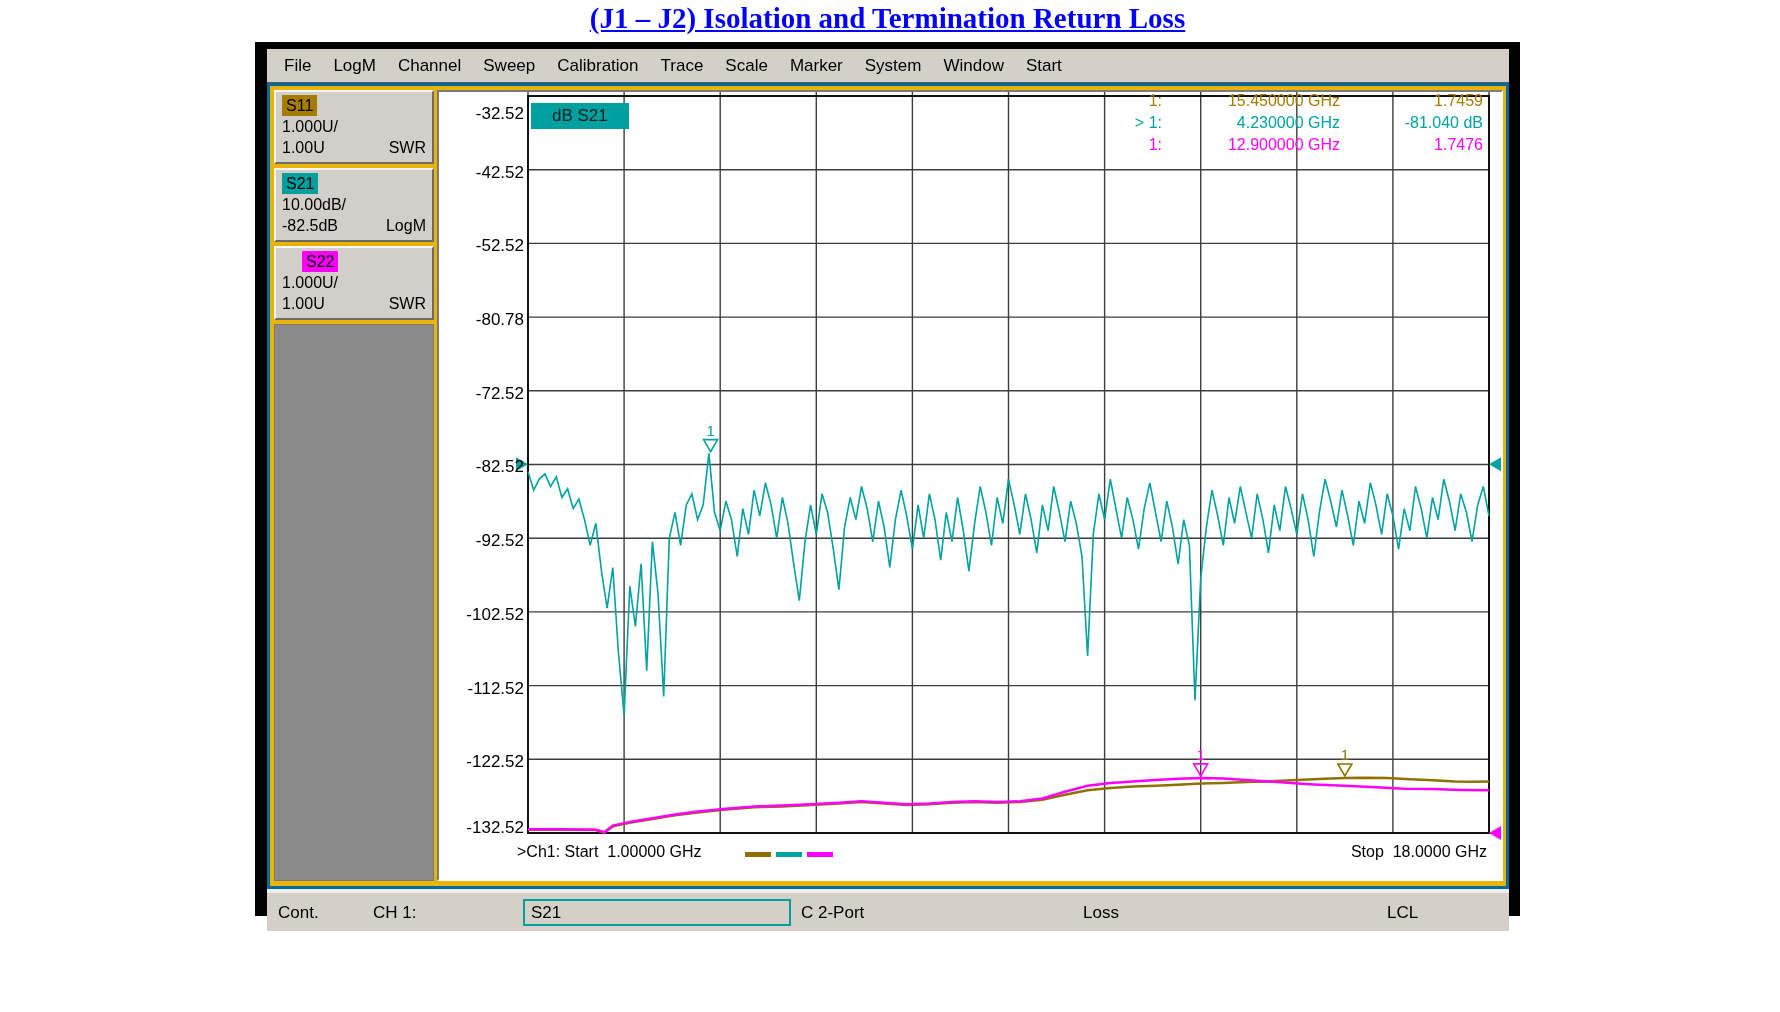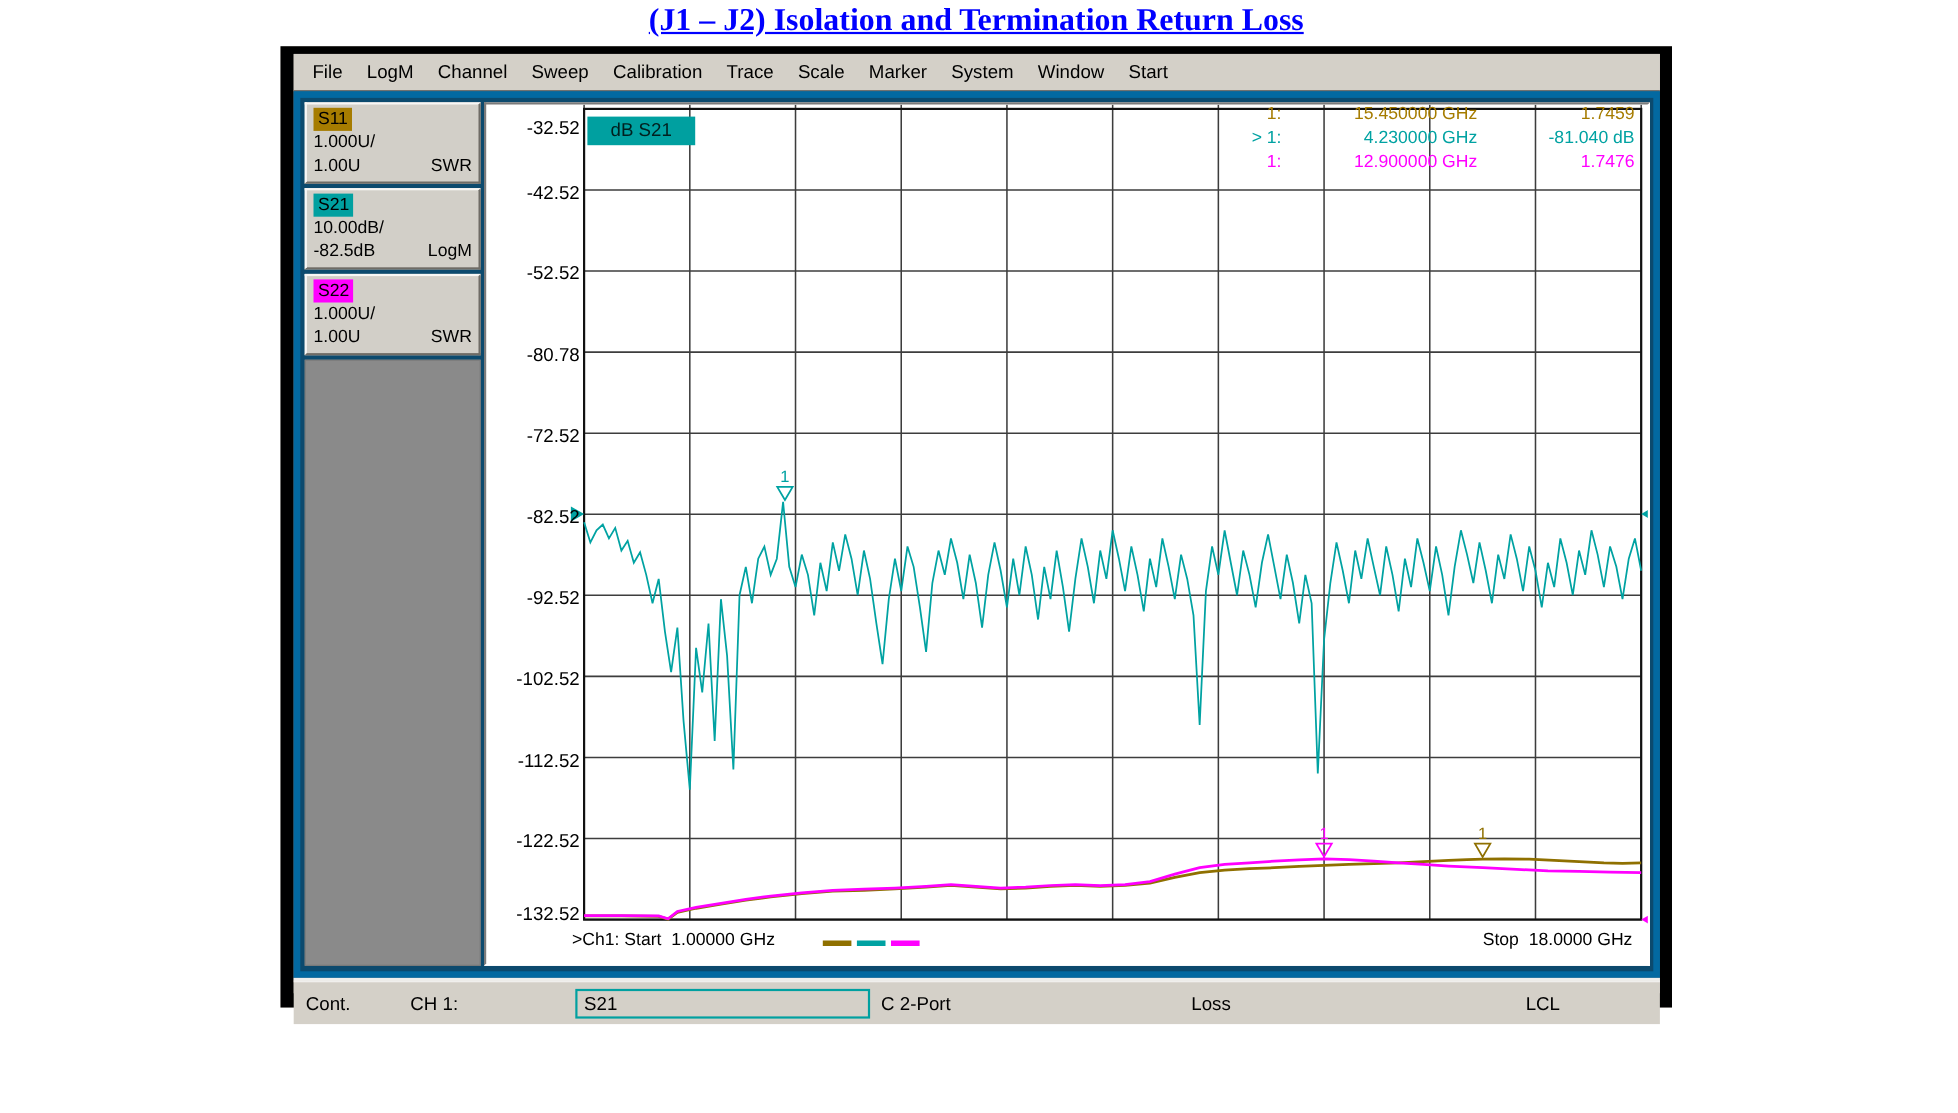--- a/index.html
+++ b/index.html
@@ -10,21 +10,21 @@
   #title-link { font-family:"Liberation Serif", serif; font-weight:bold; font-size:29px; color:#0000ff; text-decoration:underline; }
 
   #window { position:absolute; left:255px; top:42px; width:1265px; height:874px;
             border-style:solid; border-color:#000; border-width:7px 11px 13px 12px;
             background:#d4d0c8; display:flex; flex-direction:column; }
 
   #menu-bar { height:34px; display:flex; align-items:center; padding-left:6px;
               font-size:17px; color:#000; border-bottom:1px solid #5a5a5a; background:#d4d0c8; flex:none; }
   .menu-item { padding:0 11px; white-space:nowrap; cursor:default; }
 
-  #display-area { height:806px; flex:none; border:6px solid #0369a1; background:#0c4a6e;
+  #display-area { height:806px; flex:none; border:3px solid #0369a1; background:#eab308;
                   display:flex; padding:4px 3px 5px 4px; }
 
   #sidebar { width:160px; flex:none; margin-right:3px; display:flex; flex-direction:column; }
   .trace-button { height:74px; flex:none; background:#d2cfc8; border:2px solid; border-color:#f8f7f5 #6f6c66 #6f6c66 #f8f7f5;
                   padding:3px 6px 2px 6px; font-size:16px; color:#000; margin-bottom:4px; line-height:21px; }
   .chip { display:inline-block; padding:0 4px; color:#000; }
   .tb-row { display:flex; justify-content:space-between;gap:25px; }
   #sidebar-void { flex:1; background:#8a8a8a; border:1px solid #7a7a7a; }
 
   #plot-panel { position:relative; flex:1; background:#ffffff;
@@ -92,21 +92,21 @@
         </div>
         <div class="trace-button">
           <span class="chip" style="background: rgb(0, 160, 160);">S21</span>
           <div>10.00dB/</div>
           <div class="tb-row">
             <span>-82.5dB</span>
             <span>LogM</span>
           </div>
         </div>
         <div class="trace-button">
-          <span class="chip" style="background: rgb(255, 0, 255);">S22</span>
+          <span class="chip" style="background: rgb(255, 0, 255); margin-left: 20px;">S22</span>
           <div>1.000U/</div>
           <div class="tb-row">
             <span>1.00U</span>
             <span>SWR</span>
           </div>
         </div>
         <div id="sidebar-void"></div>
       </div>
 
       <div id="plot-panel">

